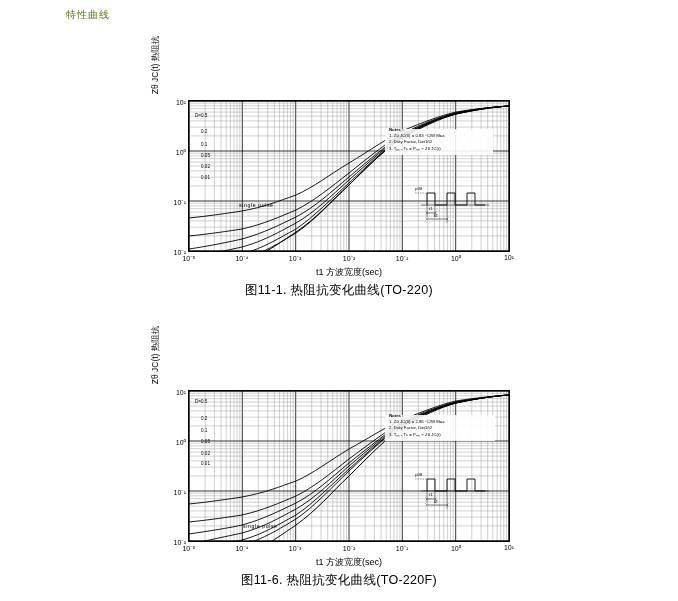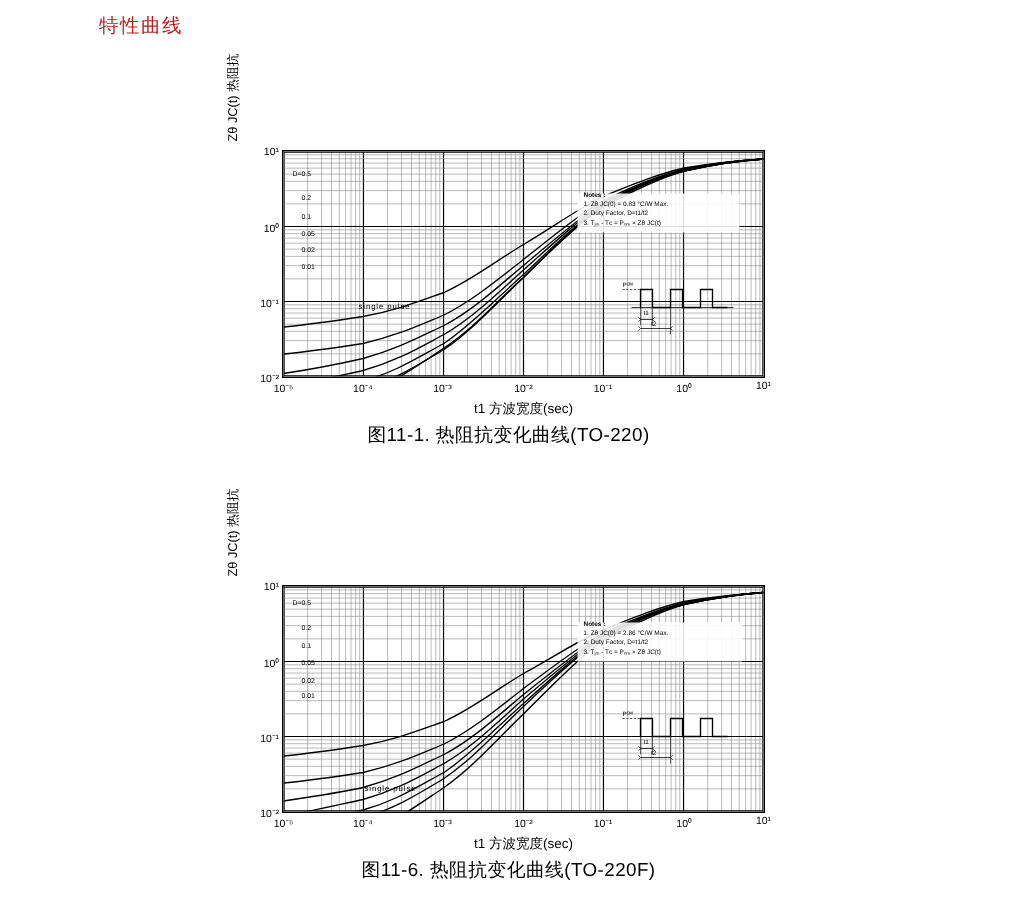--- a/index.html
+++ b/index.html
@@ -12,23 +12,23 @@
     height: 601px;
     font-family: "Liberation Sans", sans-serif;
     color: #000000;
     position: relative;
     overflow: hidden;
   }
   .page-title {
     position: absolute;
     left: 66px;
     top: 8px;
-    font-size: 13px;
+    font-size: 10px;
     letter-spacing: 1px;
-    color: #b91c1c;
+    color: #4d7c0f;
   }
 
   
   .figure {
     position: absolute;
     left: 0;
     width: 678px;
   }
   #figure-1 { top: 70px; }
   #figure-2 { top: 360px; }

